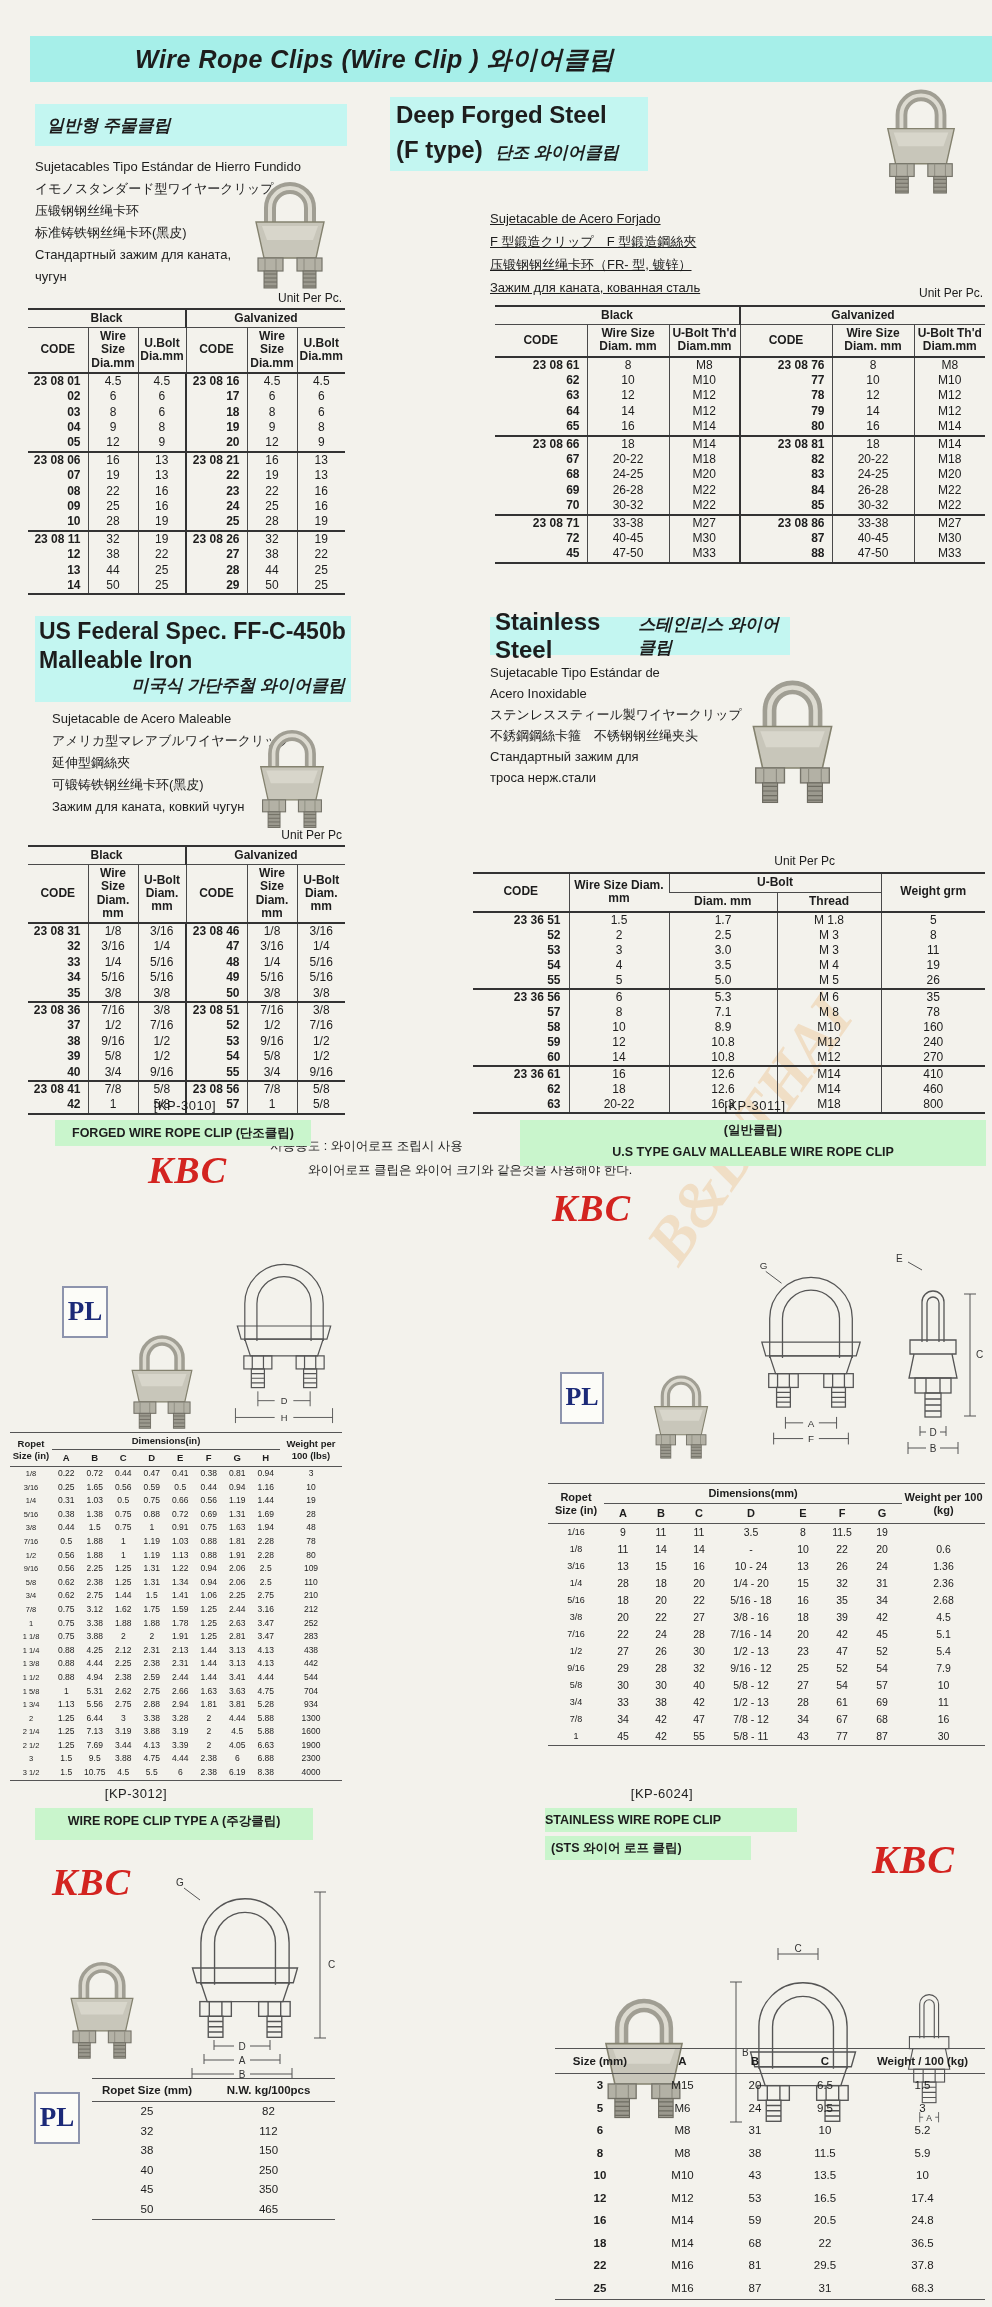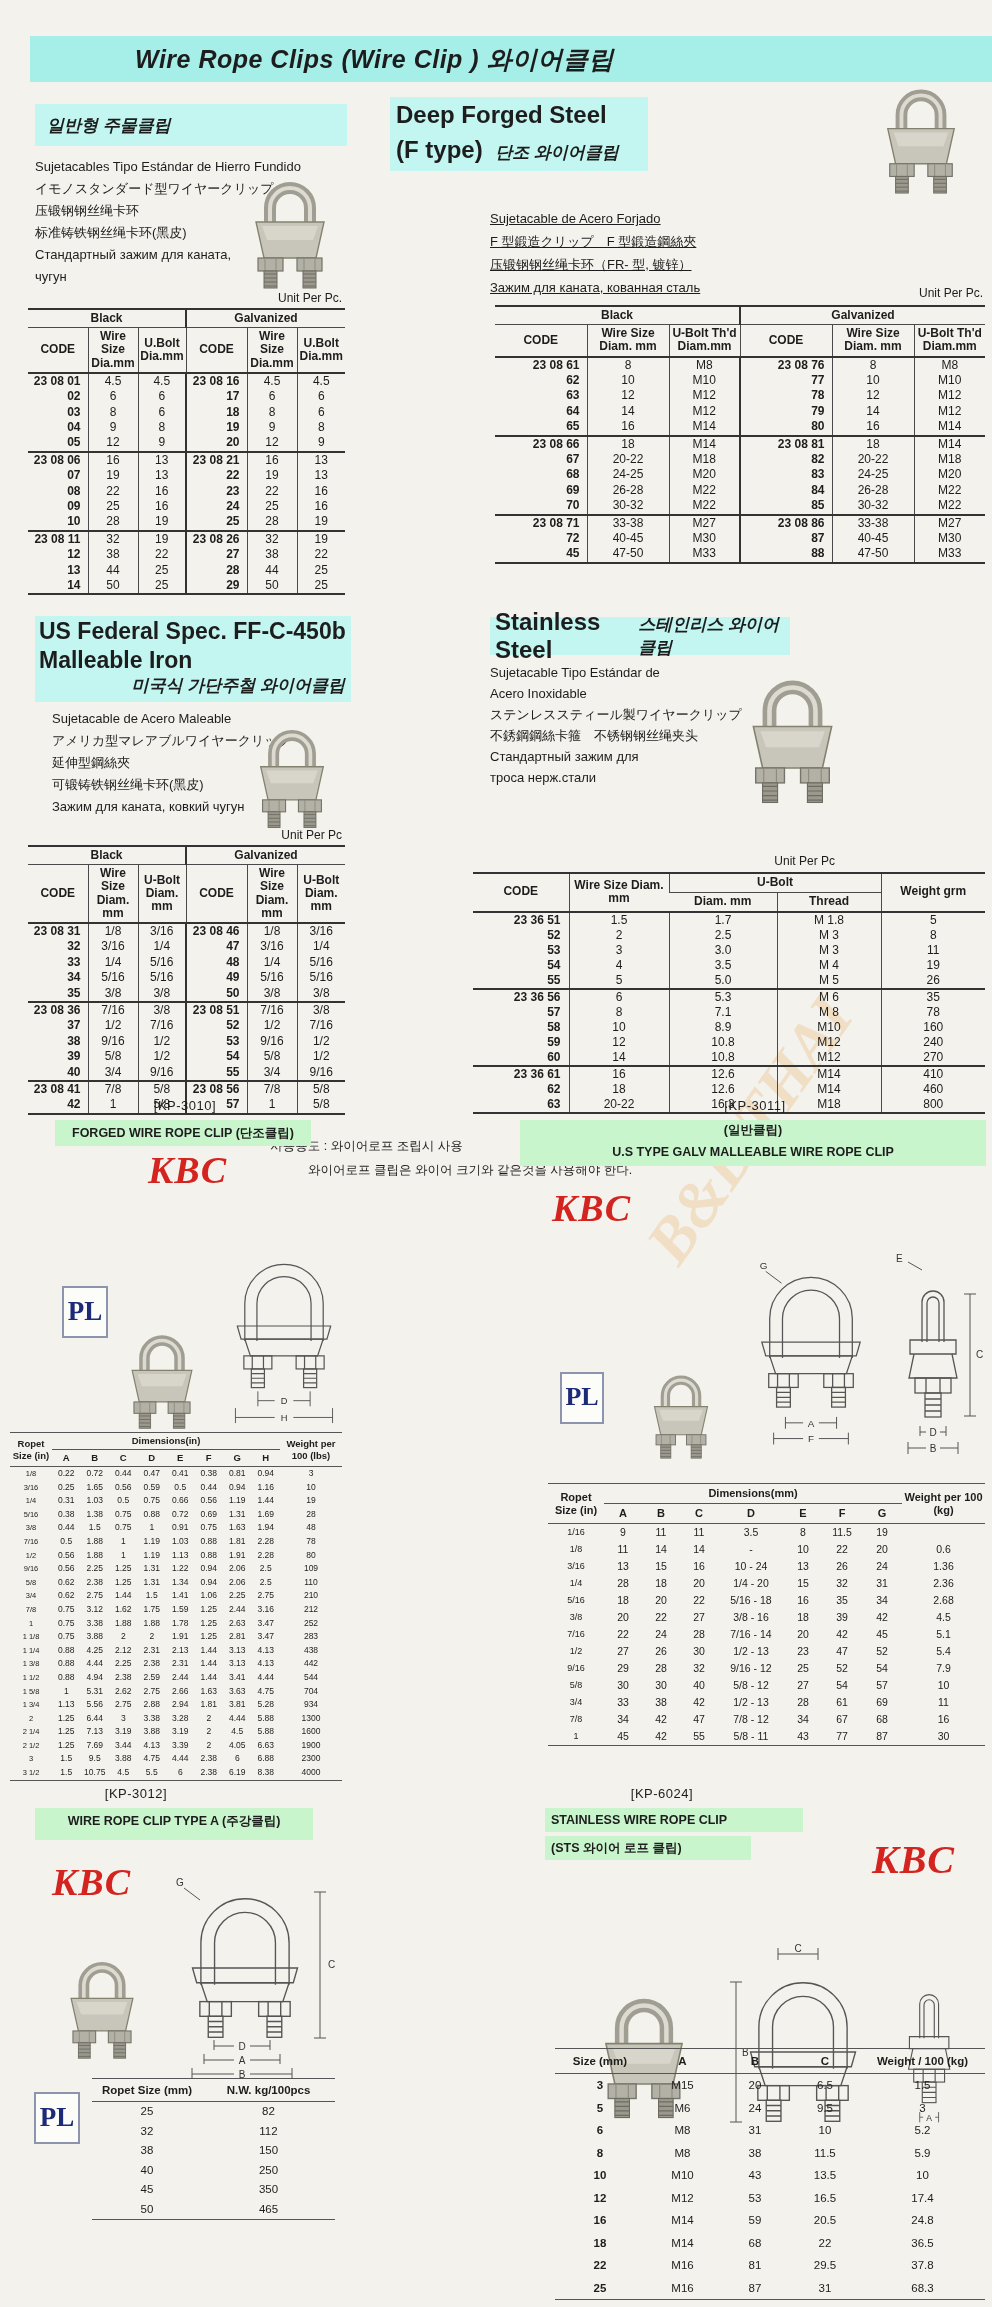--- a/index.html
+++ b/index.html
@@ -1333,21 +1333,21 @@
         </tr>
         <tr>
           <td>50</td>
           <td>465</td>
         </tr>
       </tbody>
   </table>
 </div>
 
 <div class="abs kp-label" style="left:592px;top:1786px;width:140px;">[KP-6024]</div>
-<div class="abs green kp-title" style="left:545px;top:1808px;width:252px;height:24px;line-height:24px;text-align:left;padding-left:6px;">STAINLESS WIRE ROPE CLIP</div>
+<div class="abs green kp-title" style="left:545px;top:1808px;width:252px;height:24px;line-height:24px;text-align:left;">STAINLESS WIRE ROPE CLIP</div>
 <div class="abs green kp-title" style="left:545px;top:1836px;width:200px;height:24px;line-height:24px;text-align:left;padding-left:6px;">(STS 와이어 로프 클립)</div>
 <div class="abs kbc" style="left:872px;top:1836px;font-size:40px;">KBC</div>
 <svg class="abs" style="left:588px;top:1948px;" width="112" height="198" viewBox="0 0 100 130">
     <use href="#clipPhoto"></use>
   </svg>
 <svg class="abs diag" style="left:728px;top:1942px;" width="140" height="212" viewBox="0 0 140 212">
   <g transform="translate(12,26) scale(1.05)">
       <use href="#uFront"></use>
     </g>
   <g stroke="#555" stroke-width="1">

